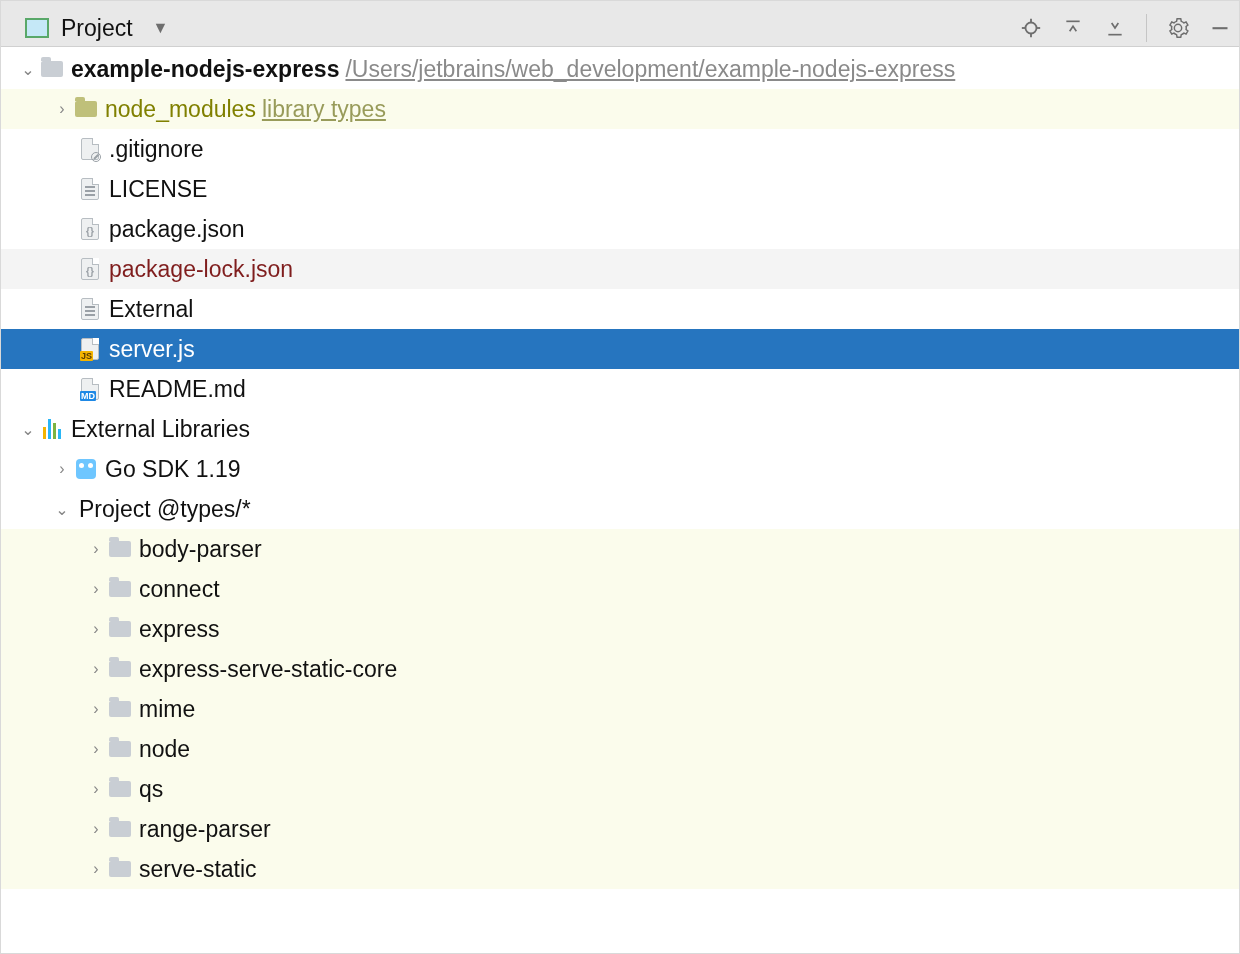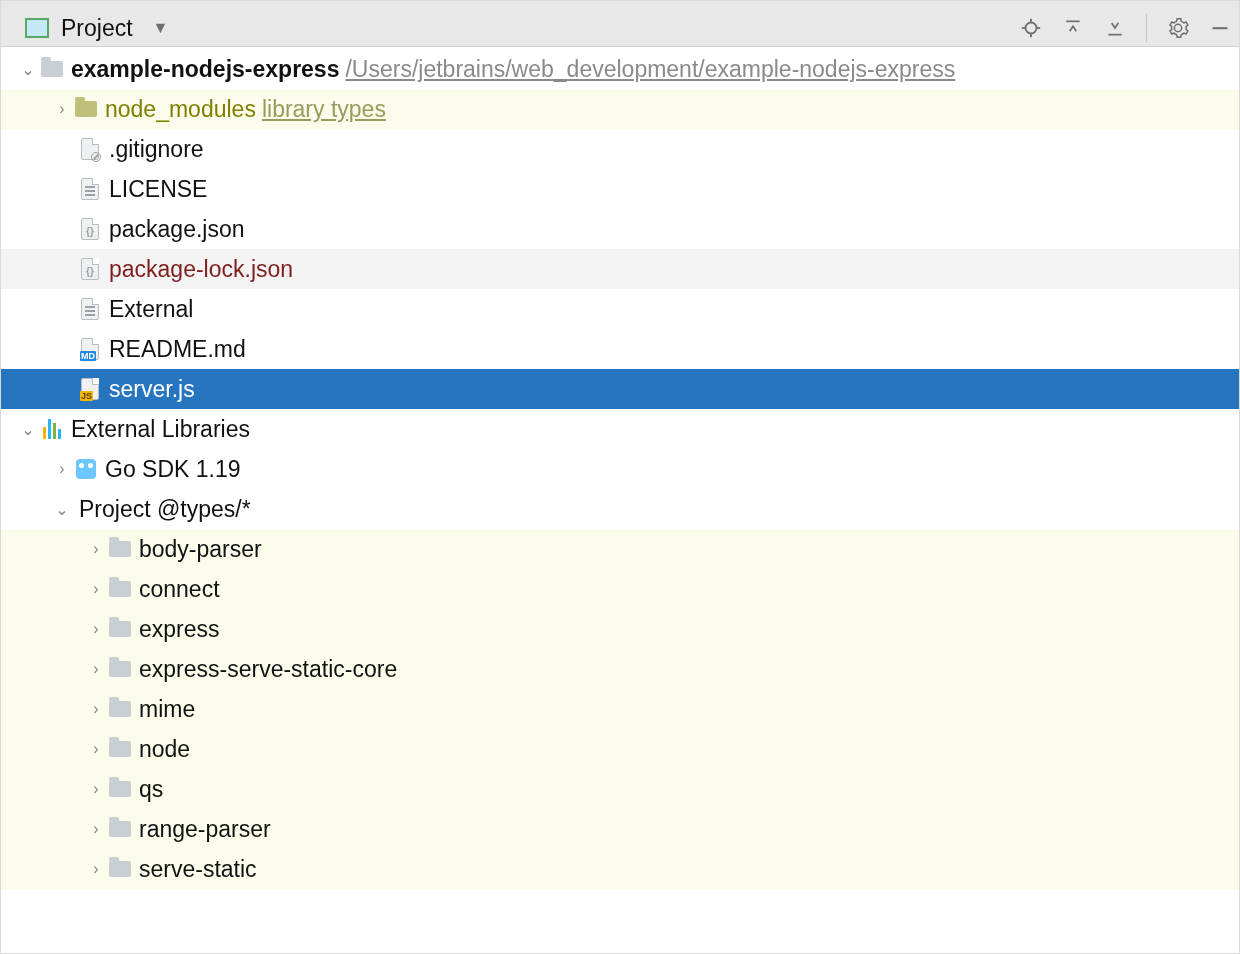--- a/index.html
+++ b/index.html
@@ -227,39 +227,39 @@
           <span class="dog"></span>
           <span class="lines">
             <span></span>
             <span></span>
             <span></span>
           </span>
         </span>
       </span>
     <span class="label">External</span>
   </div>
+  <div class="row selected">
+    <span class="spacer" style="width:76px"></span>
+    <span class="icon">
+        <span class="file-ic">
+          <span class="dog"></span>
+          <span class="badge js">JS</span>
+        </span>
+      </span>
+    <span class="label">server.js</span>
+  </div>
   <div class="row">
     <span class="spacer" style="width:76px"></span>
     <span class="icon">
         <span class="file-ic">
           <span class="dog"></span>
           <span class="badge bl">MD</span>
         </span>
       </span>
     <span class="label">README.md</span>
-  </div>
-  <div class="row selected">
-    <span class="spacer" style="width:76px"></span>
-    <span class="icon">
-        <span class="file-ic">
-          <span class="dog"></span>
-          <span class="badge js">JS</span>
-        </span>
-      </span>
-    <span class="label">server.js</span>
   </div>
 
   <div class="row">
     <span class="spacer" style="width:16px"></span>
     <span class="chev">⌄</span>
     <span class="icon">
         <span class="extlib-ic">
           <span></span>
           <span></span>
           <span></span>

